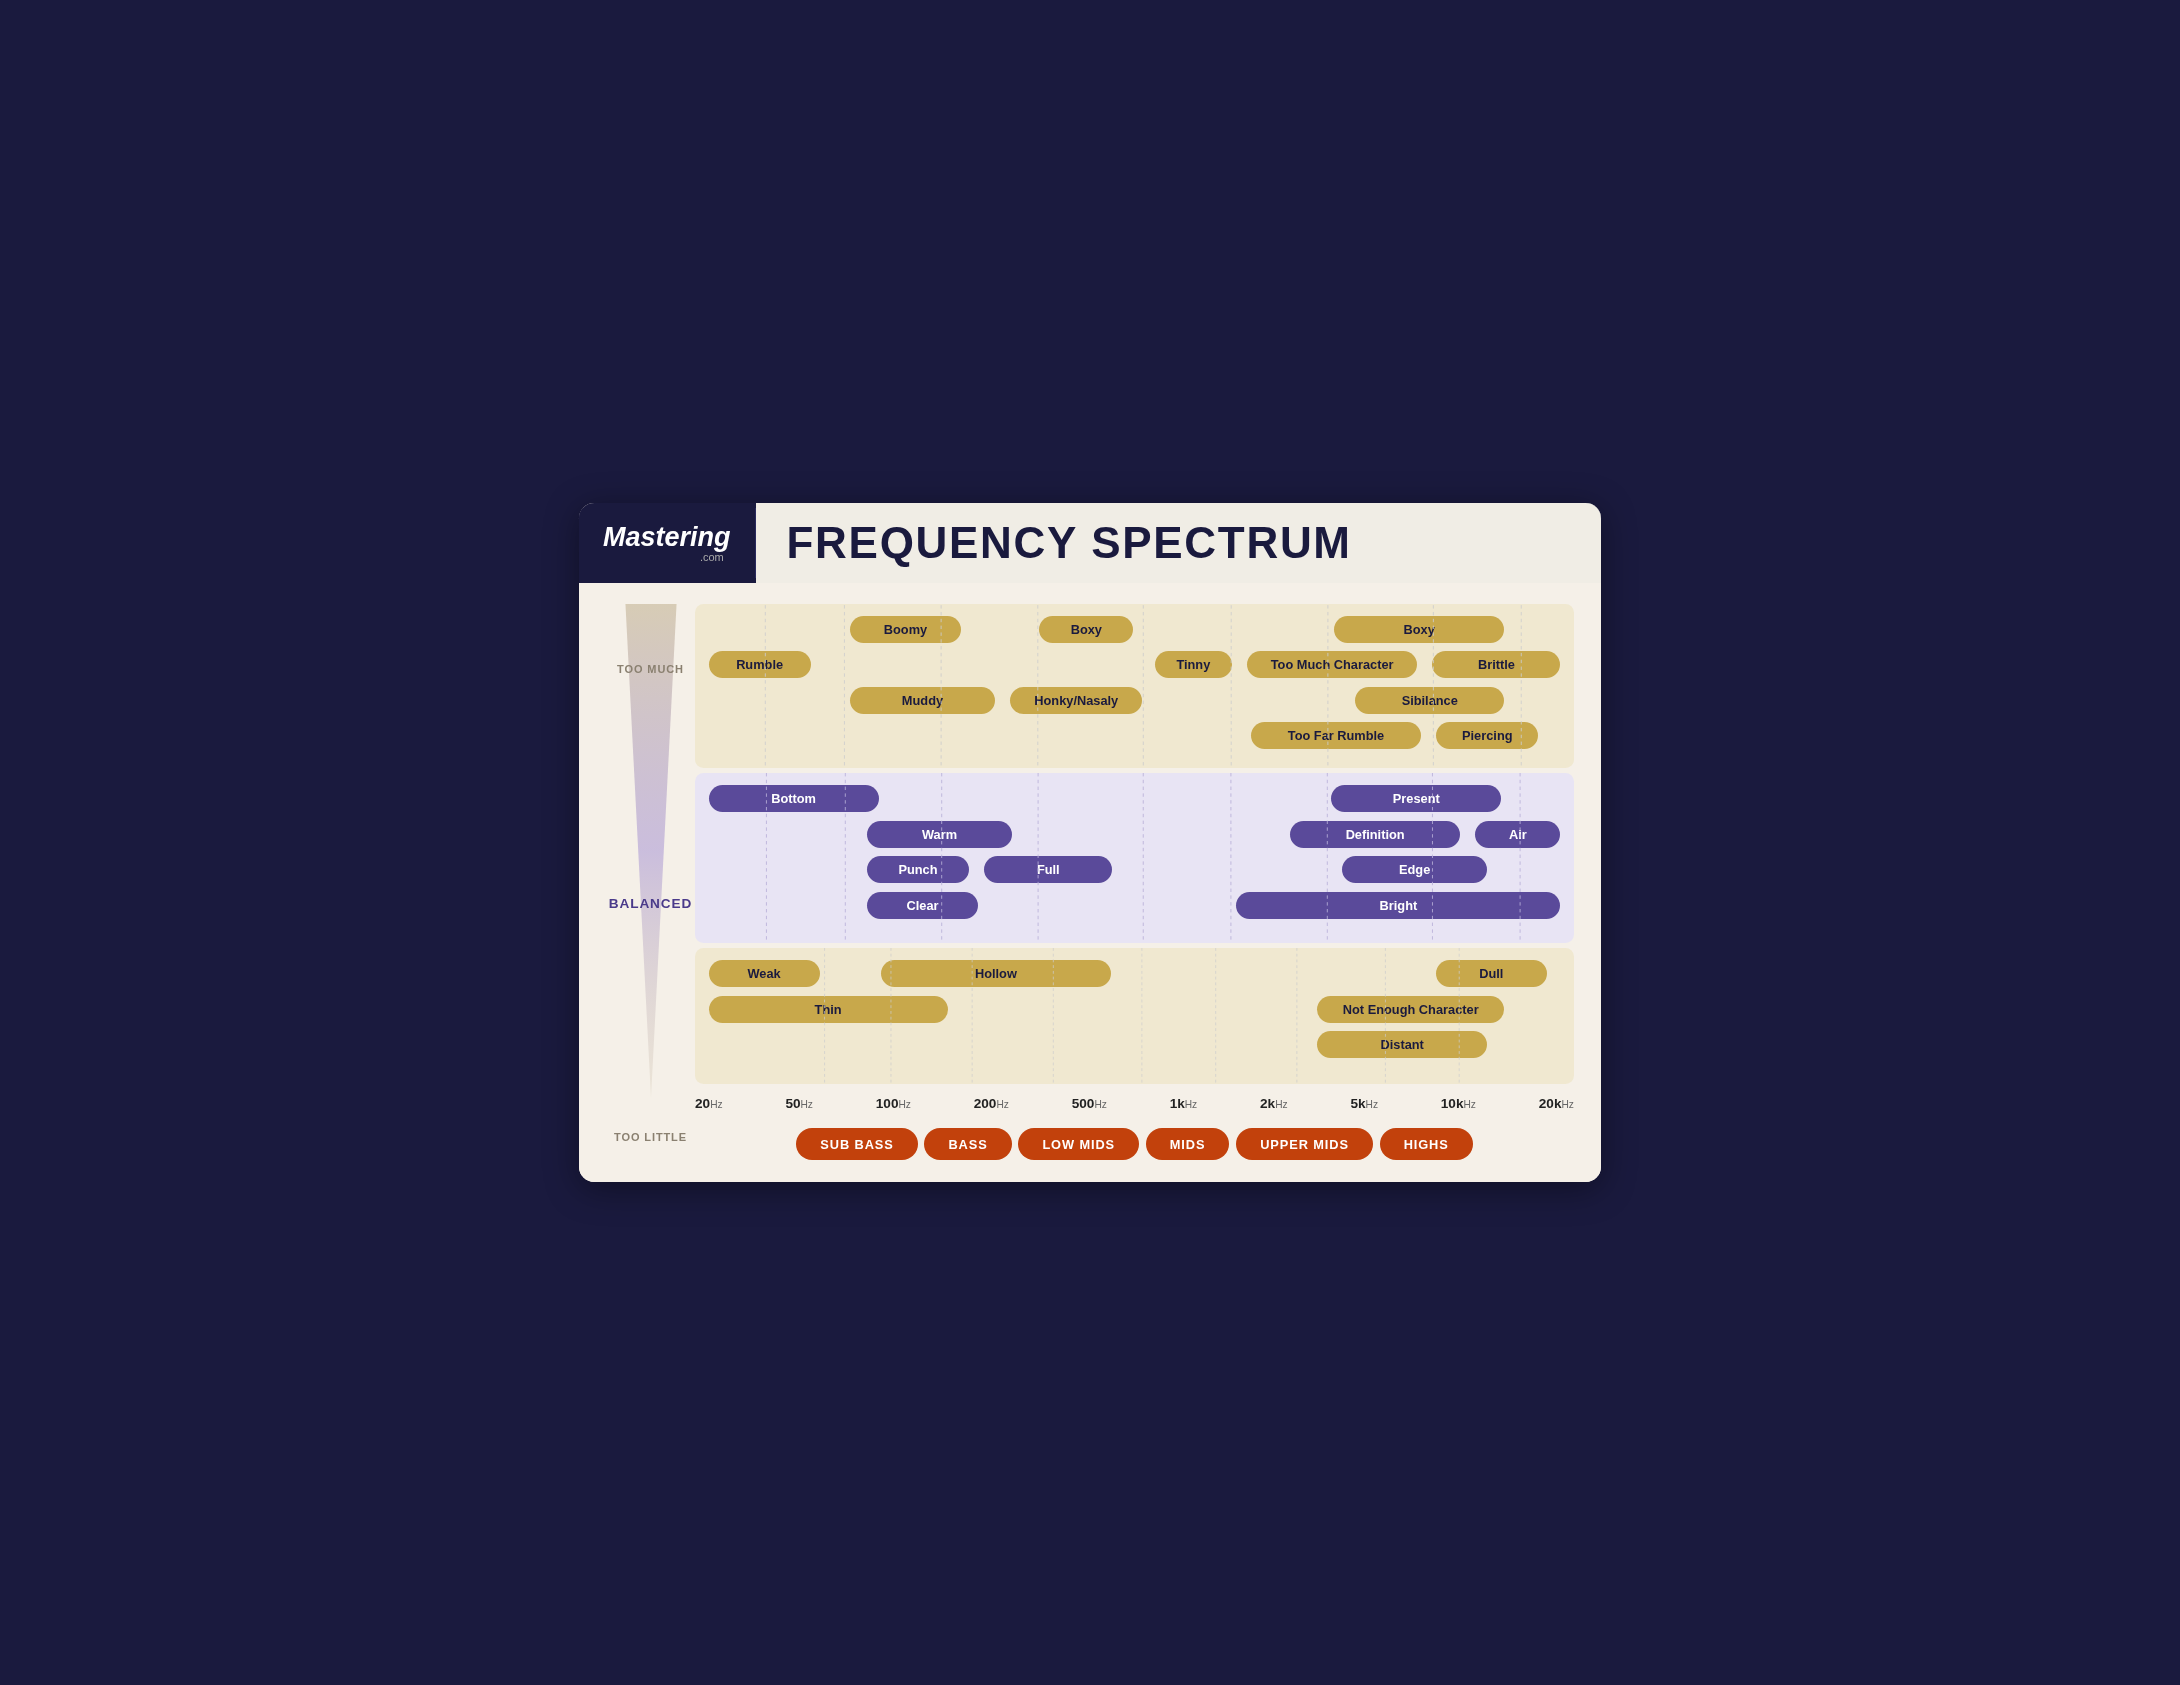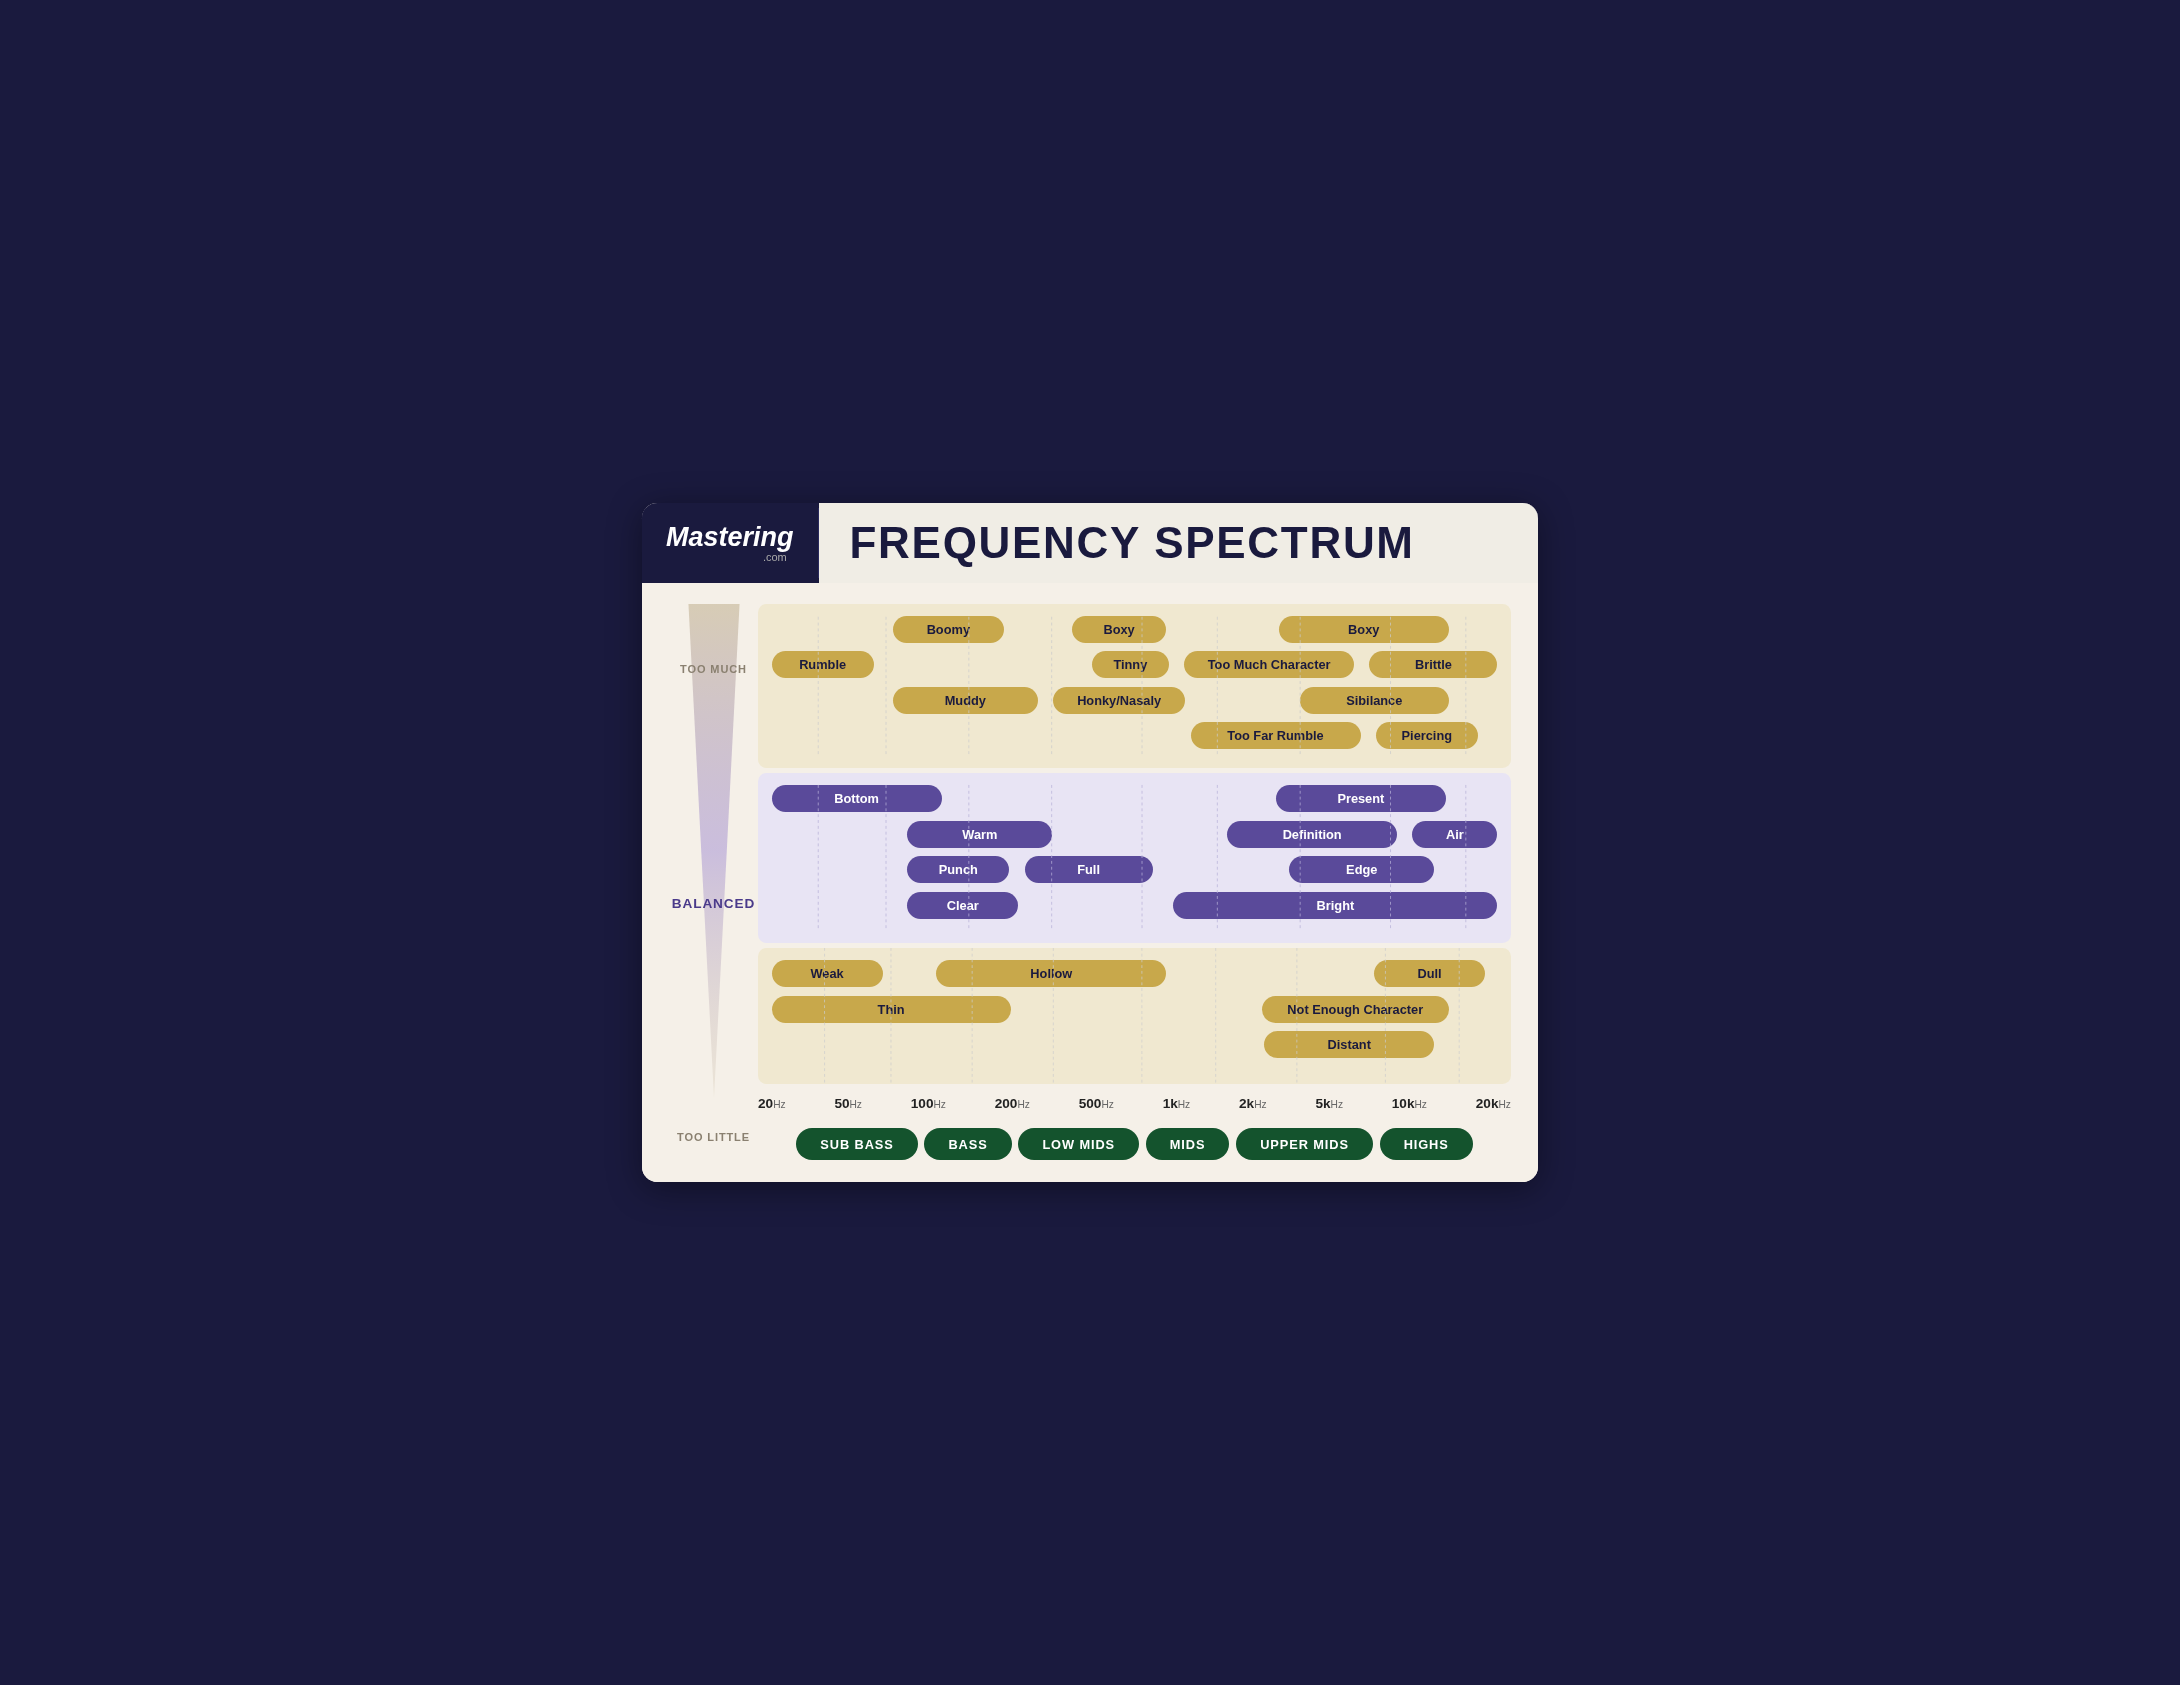--- a/index.html
+++ b/index.html
@@ -9,21 +9,21 @@
       display: flex;
       justify-content: center;
       align-items: center;
       min-height: 100vh;
       padding: 17px;
     }
     .outer-card {
       background: #f5f0e8;
       border-radius: 15.3px;
       overflow: hidden;
-      width: 896px;
+      width: 1022px;
       max-width: 100%;
       box-shadow: 0 6.8px 34px rgba(0,0,0,0.4);
     }
     
     .header {
       background: #1a1a3e;
       display: flex;
       align-items: center;
       padding: 0;
     }
@@ -183,21 +183,21 @@
     
     .band-labels {
       display: flex;
       gap: 6.8px;
       justify-content: center;
       flex-wrap: wrap;
       margin-top: 8.5px;
       padding: 0 0 8.5px 0;
     }
     .band-pill {
-      background: #14532d;
+      background: #c2410c;
       color: white;
       border-radius: 43px;
       padding: 8.5px 24px;
       font-size: 12.8px;
       font-weight: 900;
       letter-spacing: 0.9px;
       text-transform: uppercase;
     }
     
     .row-flex {

